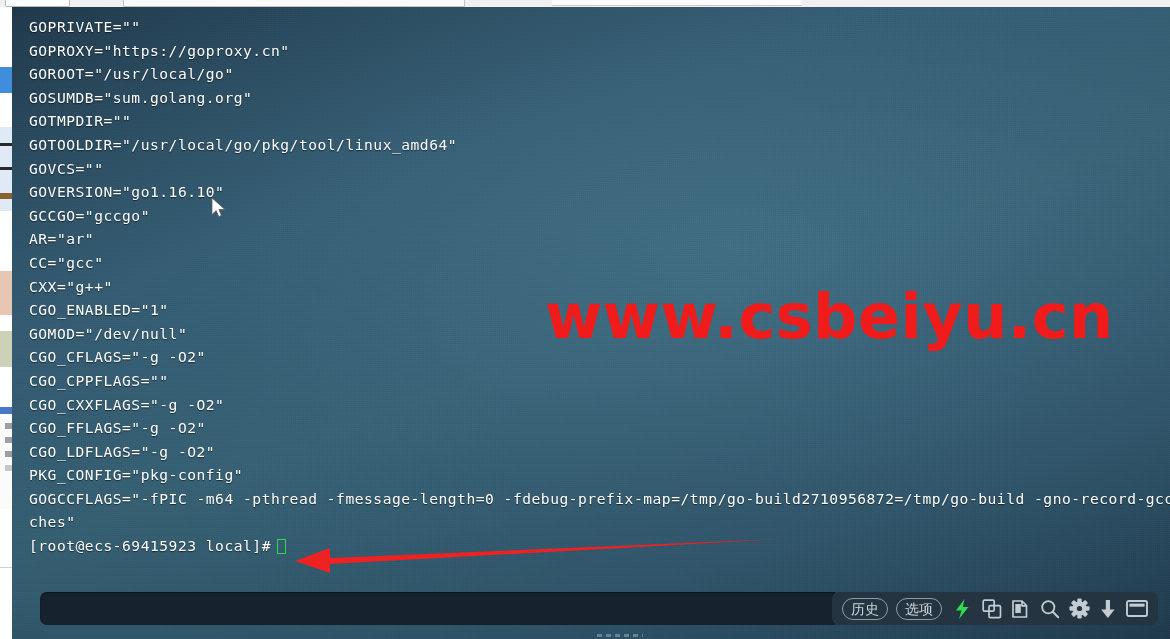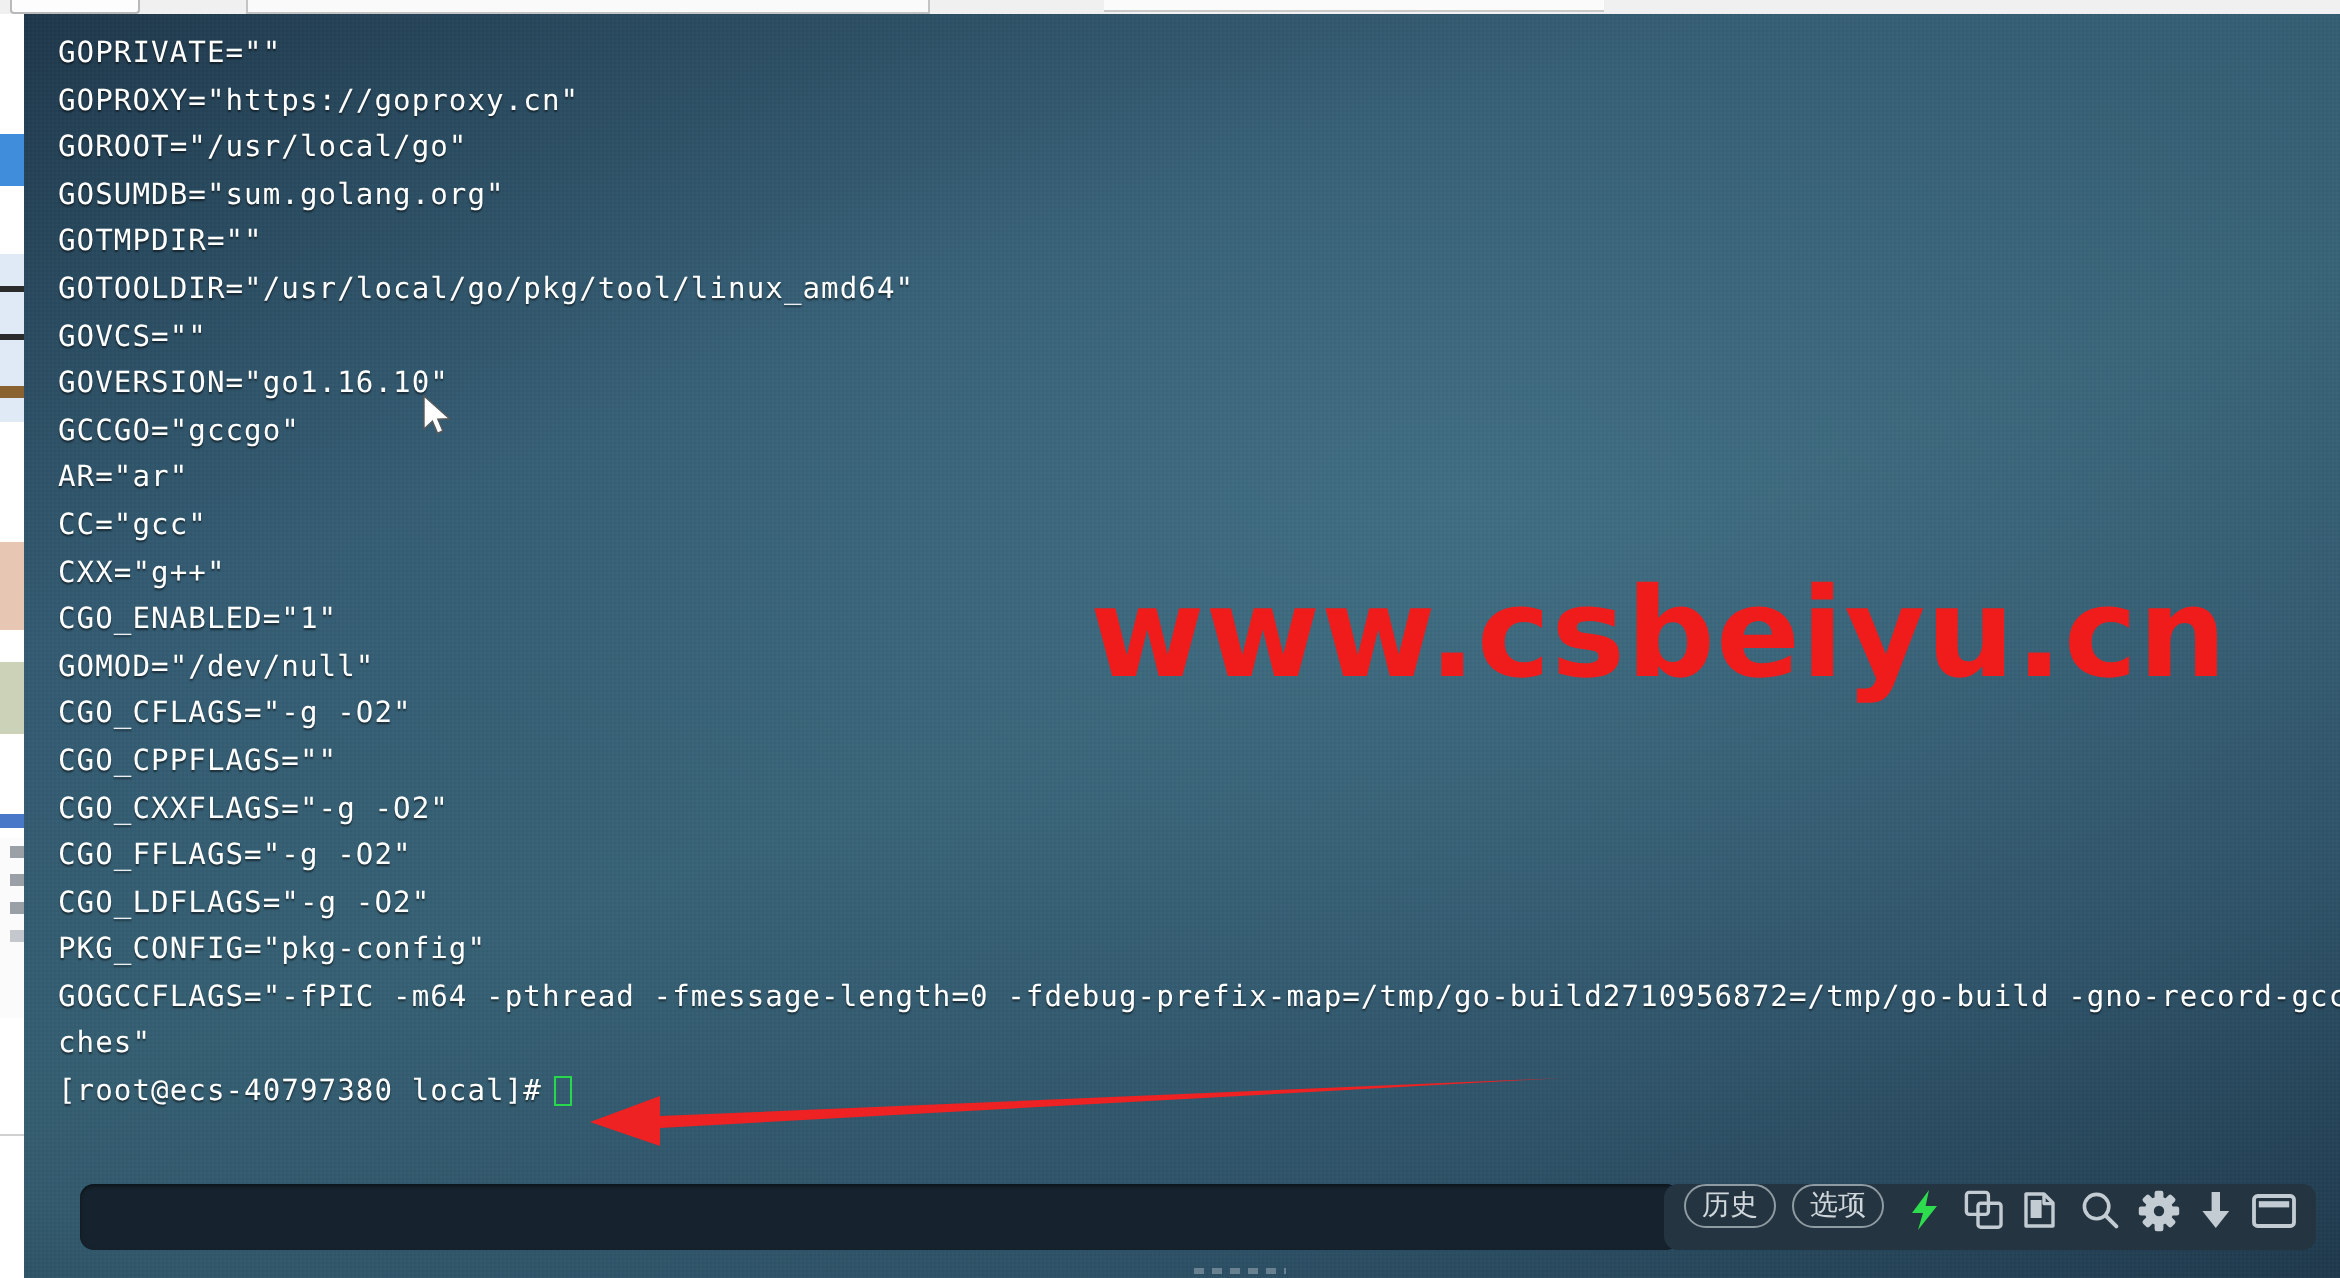--- a/index.html
+++ b/index.html
@@ -173,21 +173,21 @@
   }
   .toolbar {
     position: absolute;
     left: 820px;
     top: 8px;
     width: 326px;
     height: 33px;
     background: #243440;
     border-radius: 7px;
     display: flex;
-    align-items: flex-start;
+    align-items: center;
     padding-left: 10px;
     box-sizing: border-box;
   }
   .tb-btn {
     height: 22px;
     min-width: 46px;
     padding: 0 6px;
     margin-right: 8px;
     border: 1px solid #8f9ba3;
     border-radius: 11px;
@@ -273,21 +273,21 @@
       <div class="term-line">CGO_ENABLED="1"</div>
       <div class="term-line">GOMOD="/dev/null"</div>
       <div class="term-line">CGO_CFLAGS="-g -O2"</div>
       <div class="term-line">CGO_CPPFLAGS=""</div>
       <div class="term-line">CGO_CXXFLAGS="-g -O2"</div>
       <div class="term-line">CGO_FFLAGS="-g -O2"</div>
       <div class="term-line">CGO_LDFLAGS="-g -O2"</div>
       <div class="term-line">PKG_CONFIG="pkg-config"</div>
       <div class="term-line">GOGCCFLAGS="-fPIC -m64 -pthread -fmessage-length=0 -fdebug-prefix-map=/tmp/go-build2710956872=/tmp/go-build -gno-record-gcc-swit</div>
       <div class="term-line">ches"</div>
-      <div class="term-line prompt-line"><span>[root@ecs-40797380 local]#</span><span class="cursor-block"></span></div>
+      <div class="term-line prompt-line"><span>[root@ecs-69415923 local]#</span><span class="cursor-block"></span></div>
     </div>
 
     <div class="watermark">www.csbeiyu.cn</div>
 
     <svg class="mouse-cursor" viewBox="0 0 16 24">
       <path d="M1 1 L1 17.5 L5.2 13.6 L7.8 19.6 L10.4 18.4 L7.9 12.6 L13.6 12.3 Z" fill="#ffffff" stroke="#5a5a5a" stroke-width="0.7"></path>
     </svg>
 
     <svg class="red-arrow" viewBox="0 0 500 50" preserveAspectRatio="none">
       <polygon points="500,12 48,31 48,21 13,34 48,46 48,37" fill="#ee2222"></polygon>

